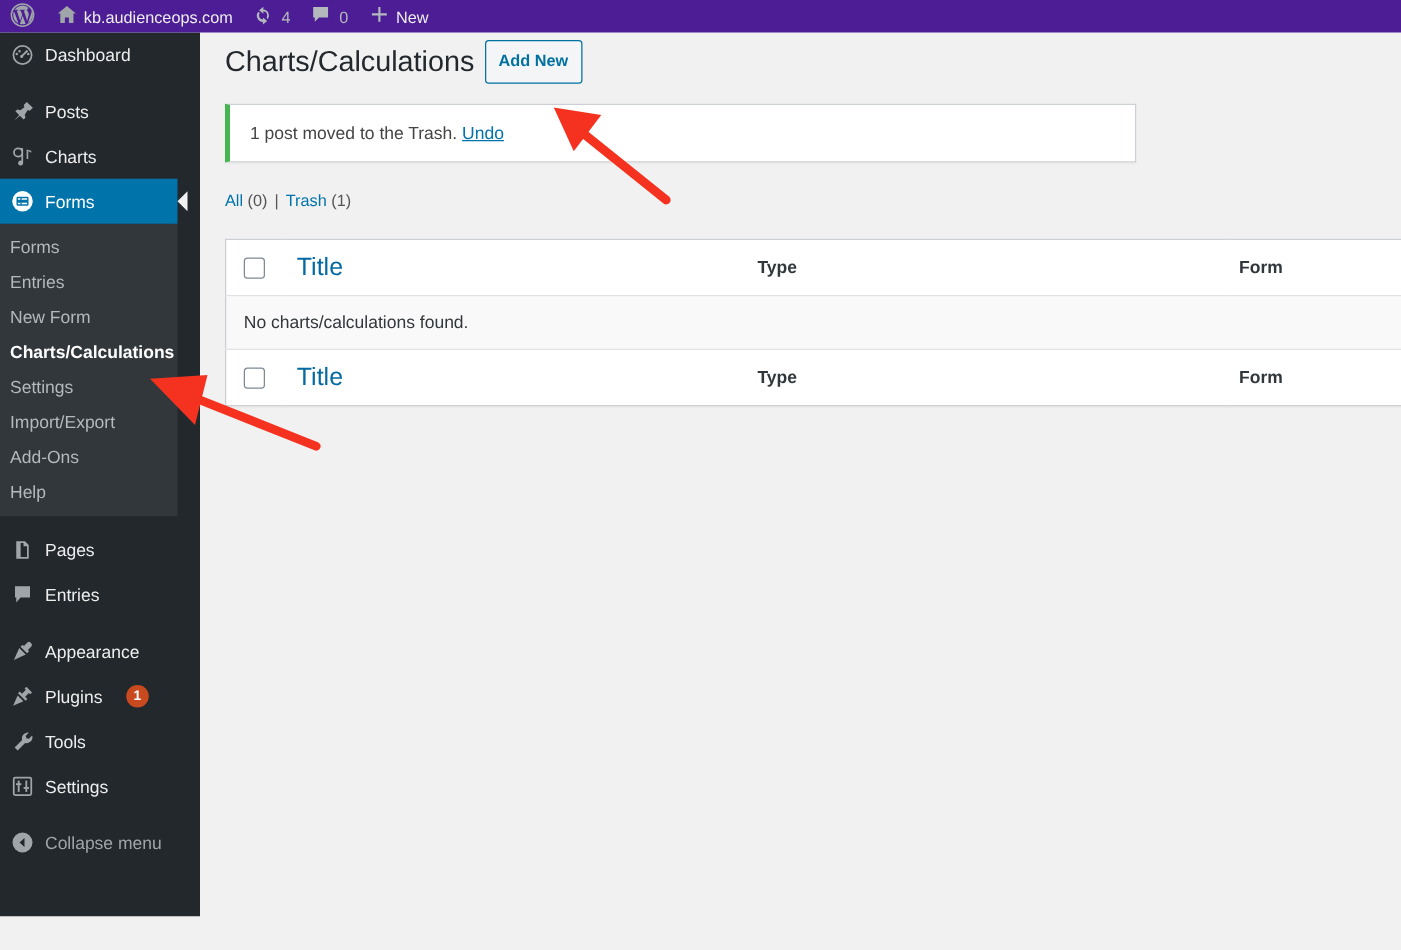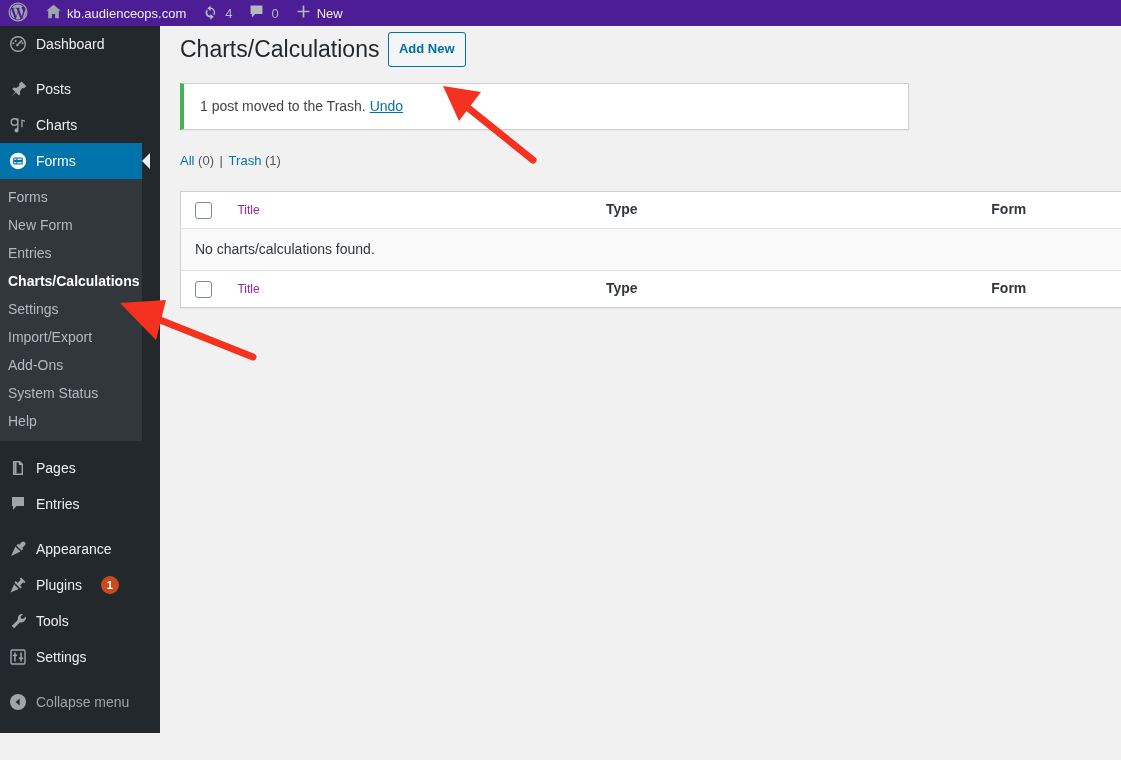--- a/index.html
+++ b/index.html
@@ -178,23 +178,23 @@
     line-height: 1.4;
   }
   table.wp-list-table thead th { border-bottom: 1px solid #e1e1e1; }
   table.wp-list-table tfoot th { border-top: 1px solid #e1e1e1; }
   .col-cb { width: 42px; padding-left: 14px !important; padding-right: 0 !important; }
   .col-title { width: 330px; }
   .col-type { width: 345px; }
   .col-form { width: 250px; }
   table.wp-list-table th a,
   .col-head-label {
-    color: #a21caf;
+    color: #0369a1;
     text-decoration: none;
-    font-size: 12px;
+    font-size: 20px;
     font-weight: 400;
   }
   .col-plain { color: #32373c; font-size: 14px; font-weight: 700; }
   .wp-checkbox {
     -webkit-appearance: none; appearance: none;
     width: 17px; height: 17px;
     border: 1px solid #7e8993;
     border-radius: 3px;
     background: #fff;
     display: inline-block;
@@ -316,39 +316,36 @@
       </div>
       <span class="menu-arrow"></span>
     </li>
 
     <li>
       <ul class="wp-submenu">
         <li>
             <a href="#">Forms</a>
           </li>
         <li>
+            <a href="#">Entries</a>
+          </li>
+        <li>
             <a href="#">New Form</a>
           </li>
         <li>
-            <a href="#">Entries</a>
-          </li>
-        <li>
             <a class="current" href="#">Charts/Calculations</a>
           </li>
         <li>
             <a href="#">Settings</a>
           </li>
         <li>
             <a href="#">Import/Export</a>
           </li>
         <li>
             <a href="#">Add-Ons</a>
-          </li>
-        <li>
-            <a href="#">System Status</a>
           </li>
         <li>
             <a href="#">Help</a>
           </li>
       </ul>
     </li>
 
     <li class="menu-sep"></li>
 
     <li class="menu-top">

